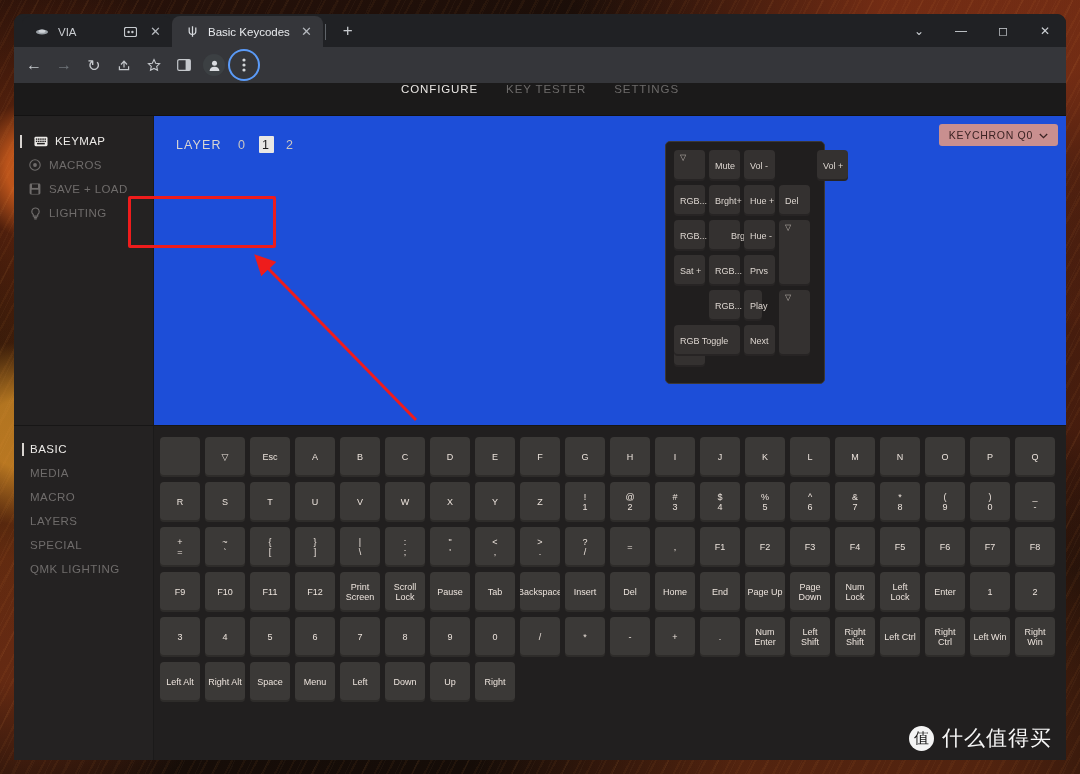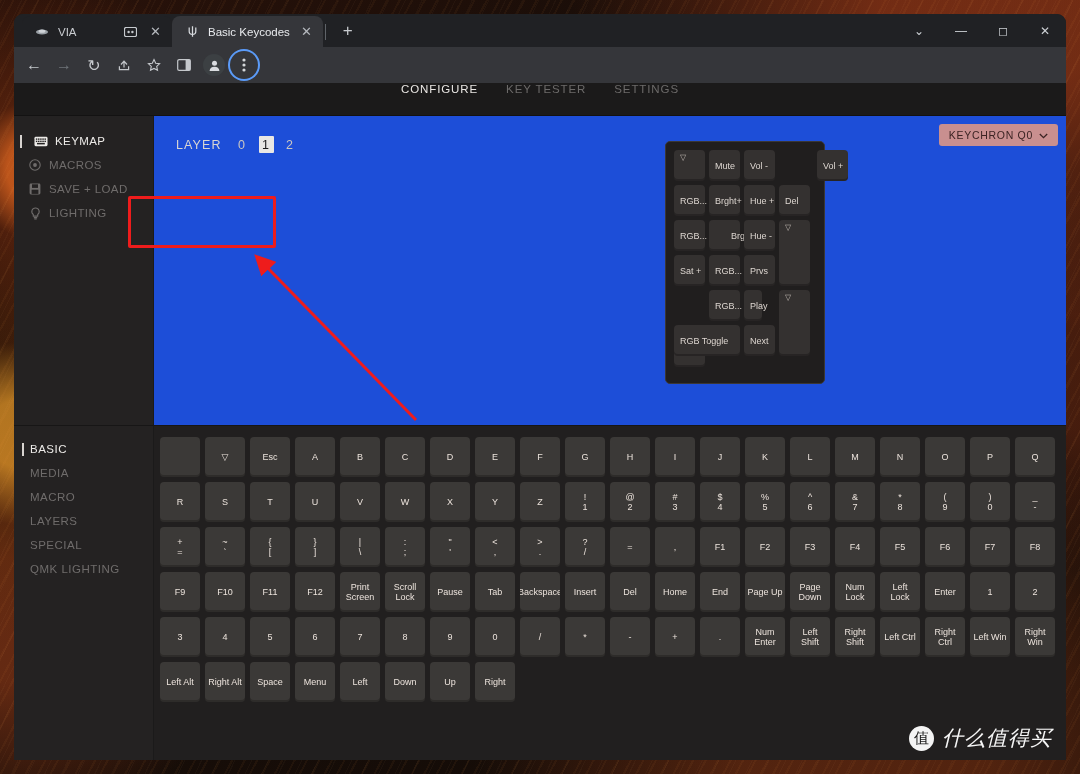--- a/index.html
+++ b/index.html
@@ -143,21 +143,21 @@
   .key.empty { background: #3b3937; }
   .key .t2 { font-size: 9px; }
 
   
   .watermark { position: absolute; right: 14px; bottom: 8px; display: flex;
      align-items: center; gap: 8px; z-index: 9; }
   .wm-circle { width: 25px; height: 25px; border-radius: 50%; background: #f4f4f4;
      color: #161616; font-size: 15px; display: flex; align-items: center;
      justify-content: center; font-family: "DejaVu Sans", sans-serif; }
   .wm-text { color: #f6f6f6; font-size: 21px; letter-spacing: 1px;
-     font-family: "DejaVu Sans", sans-serif; font-style: italic; }
+     font-family: "DejaVu Sans", sans-serif; }
 </style>
 </head>
 <body>
 
 <div id="desktop"></div>
 
 <div id="browser">
 
   <div class="tabstrip">
     <div class="tab inactive">

